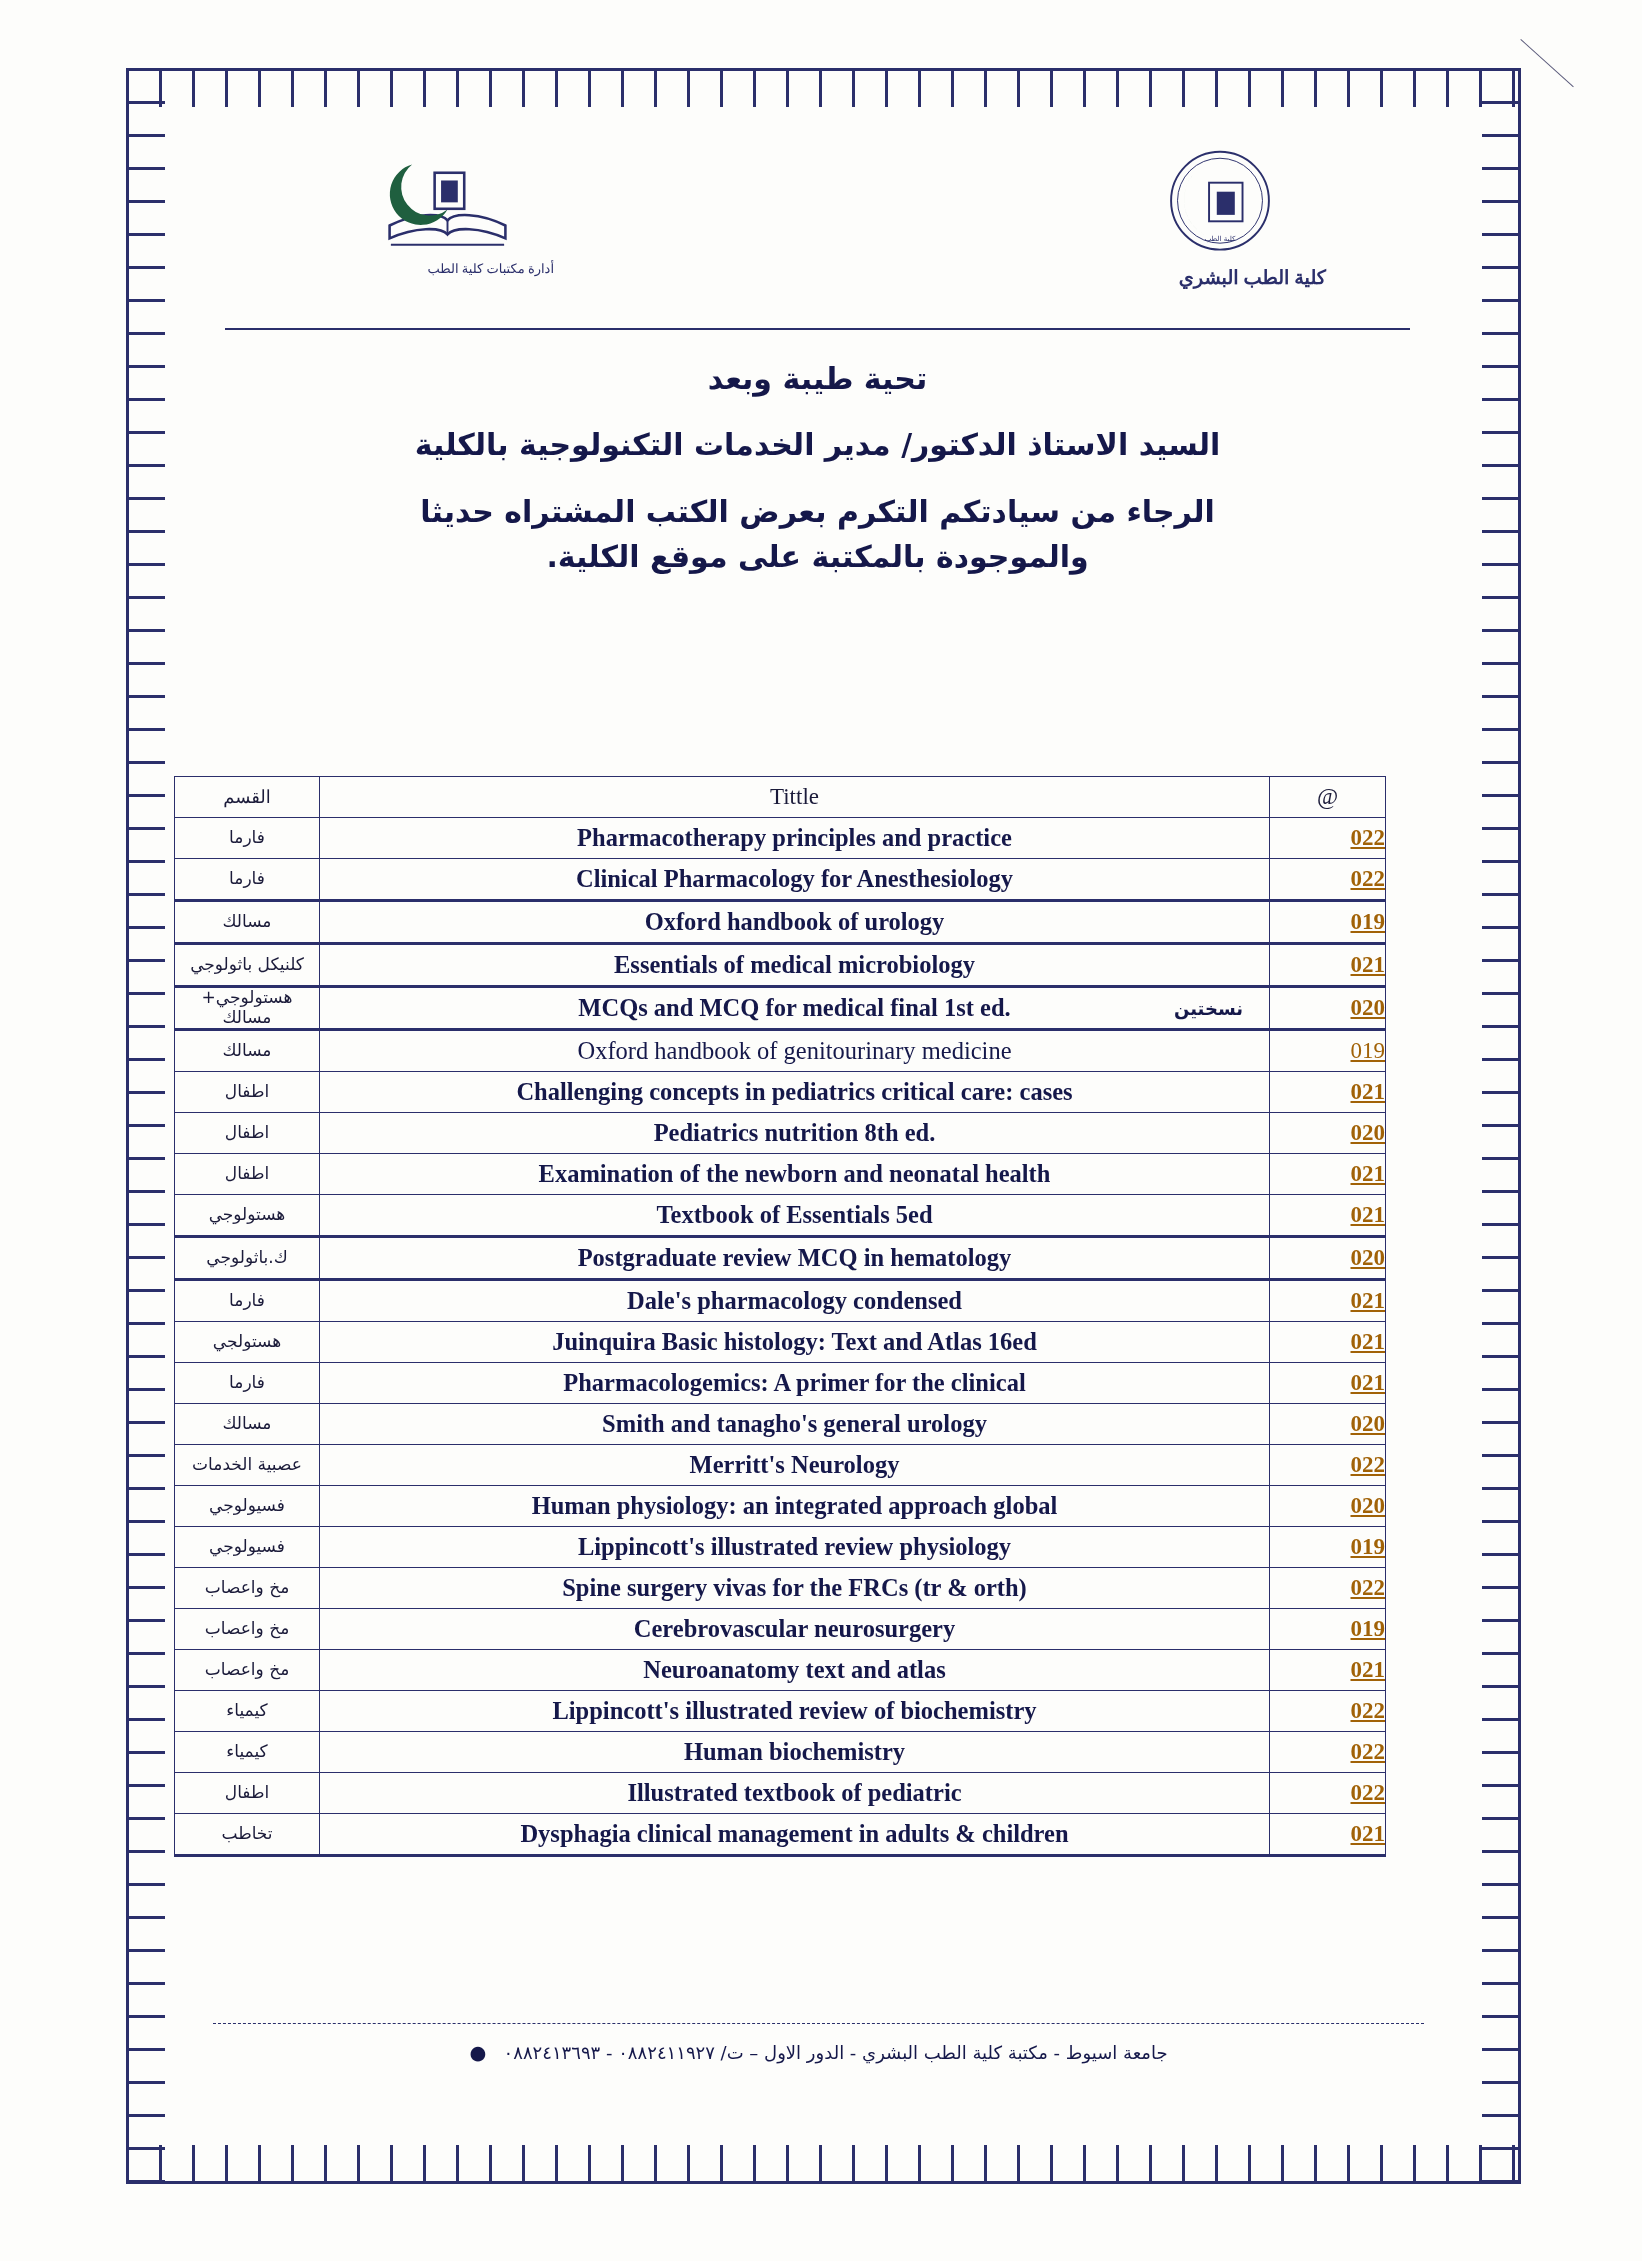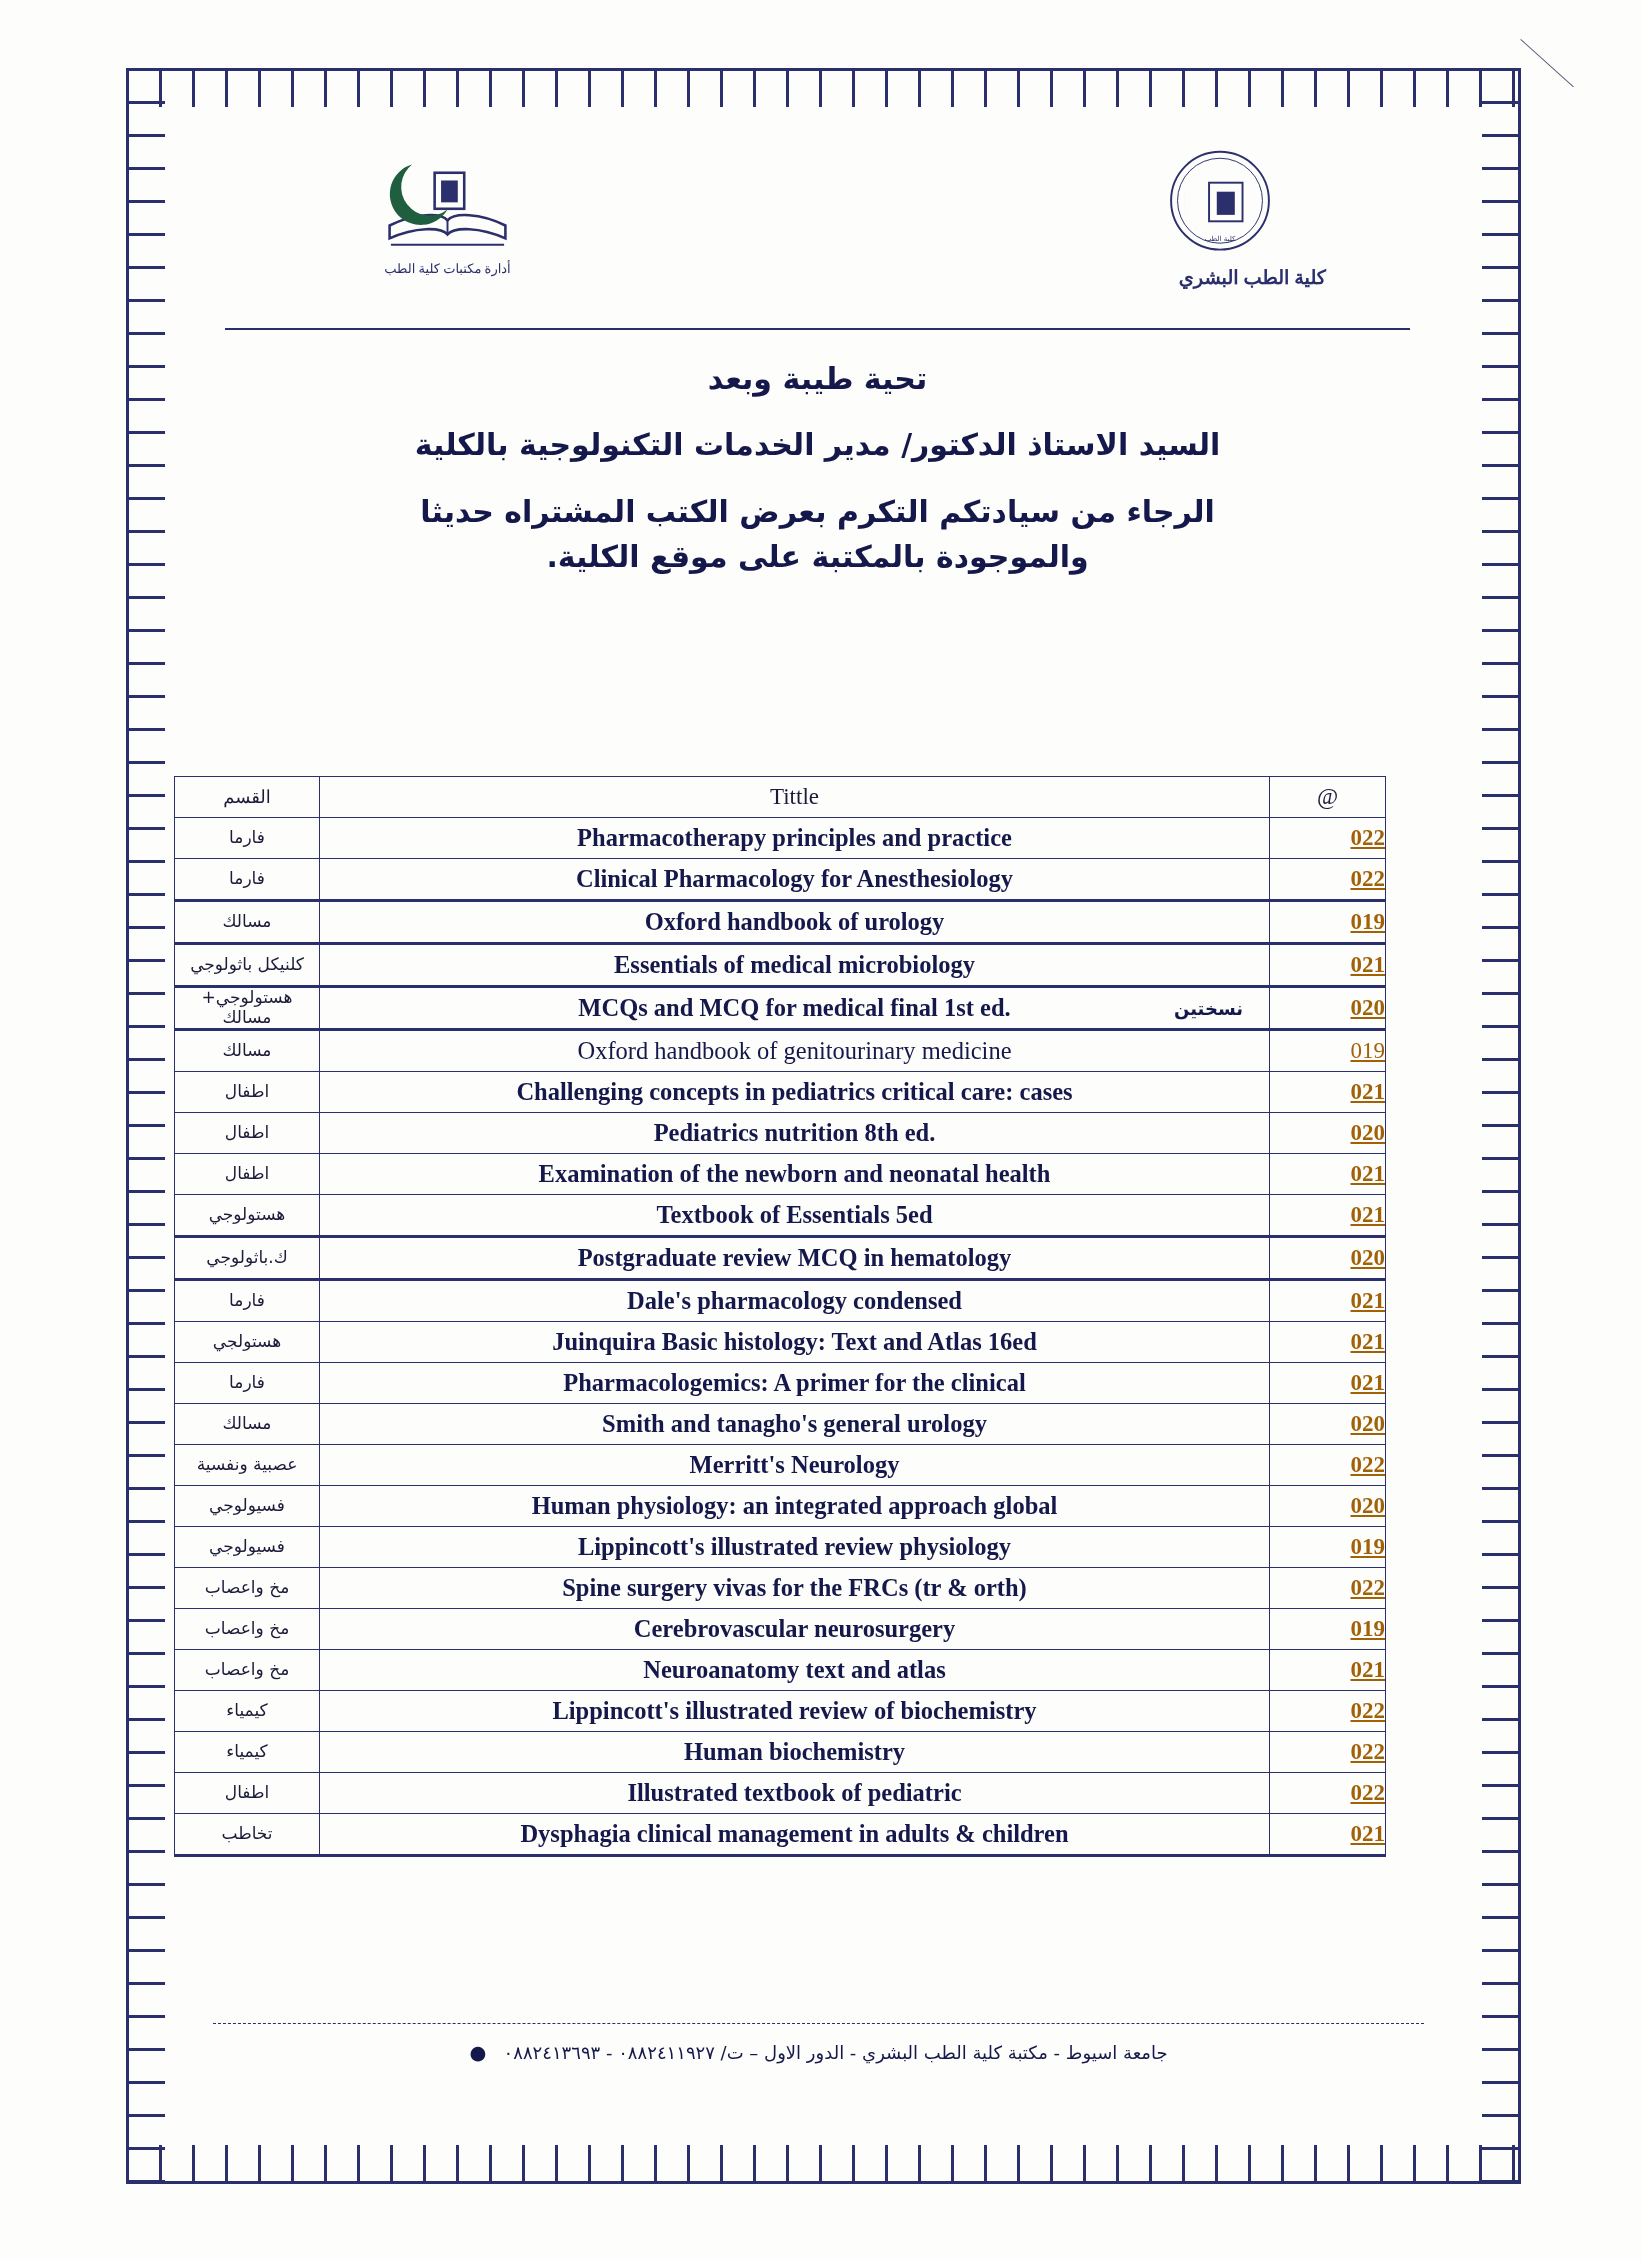--- a/index.html
+++ b/index.html
@@ -83,21 +83,20 @@
   .header {
     position: absolute;
     left: 225px; top: 135px;
     width: 1185px;
     height: 200px;
   }
   .logo-left {
     position: absolute;
     left: 116px; top: 13px;
     width: 213px; height: 148px;
-    text-align: center;
   }
   .logo-right {
     position: absolute;
     right: 84px; top: 9px;
     width: 213px; height: 161px;
     text-align: right;
   }
   .logo-caption {
     font-size: 13px;
     color: #2b2f6b;
@@ -382,21 +381,21 @@
             <td class="dept">فارما</td>
             <td class="title">Pharmacologemics: A primer for the clinical</td>
             <td class="code">021</td>
           </tr>
           <tr>
             <td class="dept">مسالك</td>
             <td class="title">Smith and tanagho's general urology</td>
             <td class="code">020</td>
           </tr>
           <tr>
-            <td class="dept">عصبية ونفسية</td>
+            <td class="dept">عصبية الخدمات</td>
             <td class="title">Merritt's Neurology</td>
             <td class="code">022</td>
           </tr>
           <tr>
             <td class="dept">فسيولوجي</td>
             <td class="title">Human physiology: an integrated approach global</td>
             <td class="code">020</td>
           </tr>
           <tr>
             <td class="dept">فسيولوجي</td>

